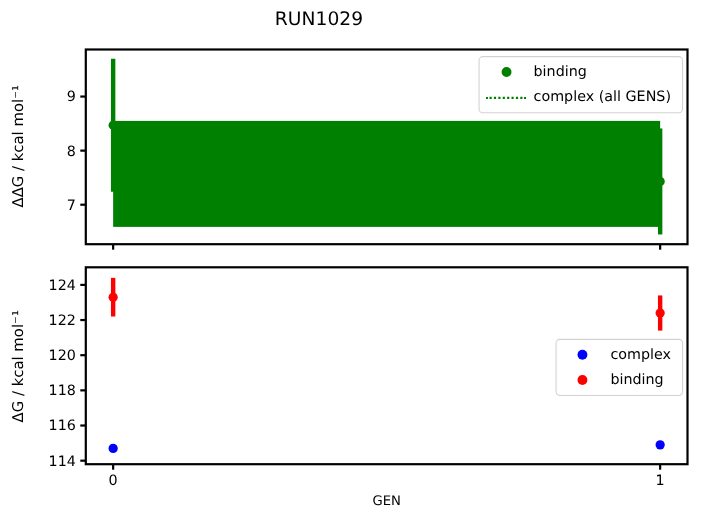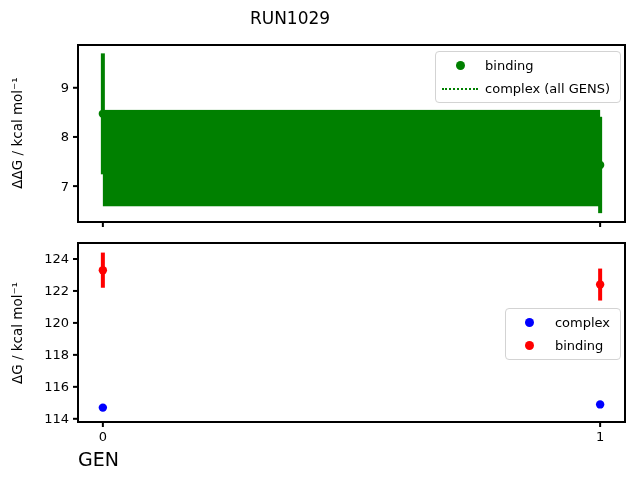--- a/index.html
+++ b/index.html
@@ -1,20 +1,20 @@
 <!DOCTYPE html>
 <html><head>
 <meta charset="utf-8">
 <style>
   html,body{margin:0;padding:0;background:#fff;}
   .fig{position:relative;width:640px;height:480px;background:#ffffff;
        font-family:"DejaVu Sans","Liberation Sans",sans-serif;color:#000;overflow:hidden;}
   .title{position:absolute;left:0;top:8px;width:580px;text-align:center;
          font-size:17px;letter-spacing:0px;}
-  .xlabel{position:absolute;left:78px;top:448px;width:547px;font-size:19px;}
+  .xlabel{position:absolute;left:78px;top:448px;width:547px;text-align:center;font-size:12px;}
   .ylabel{position:absolute;font-size:13.5px;white-space:nowrap;}
   .ylabel-top{left:17px;top:133px;transform:translate(-50%,-50%) rotate(-90deg);}
   .ylabel-bottom{left:17px;top:333px;transform:translate(-50%,-50%) rotate(-90deg);}
   svg{position:absolute;left:0;top:0;}
   .legend{position:absolute;background:rgba(255,255,255,0.95);border:1.2px solid #d3d3d3;
           border-radius:4px;padding:2px 10px 2px 6px;font-size:13px;}
   .legend .lrow{display:flex;align-items:center;height:23px;}
   .legend .swatch{width:36px;display:flex;align-items:center;justify-content:center;flex:0 0 36px;}
   .legend .dot{width:9px;height:9px;border-radius:50%;}
   .legend .dline{width:36px;height:0;border-top:2.5px dotted #008000;}

